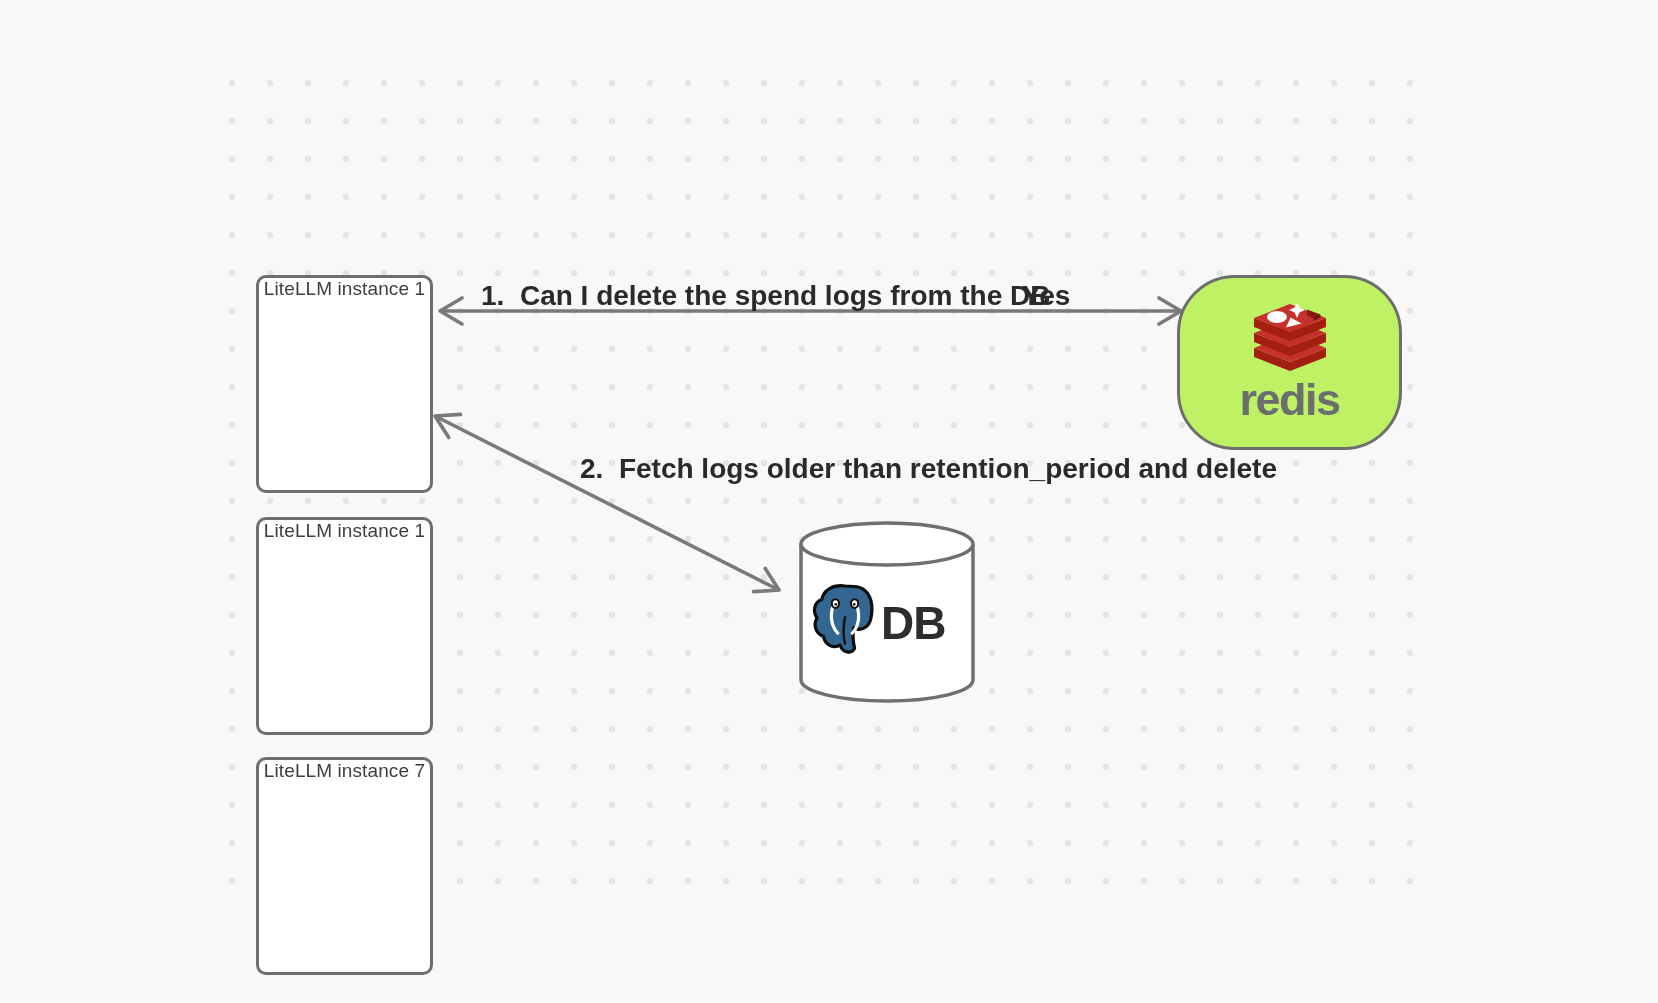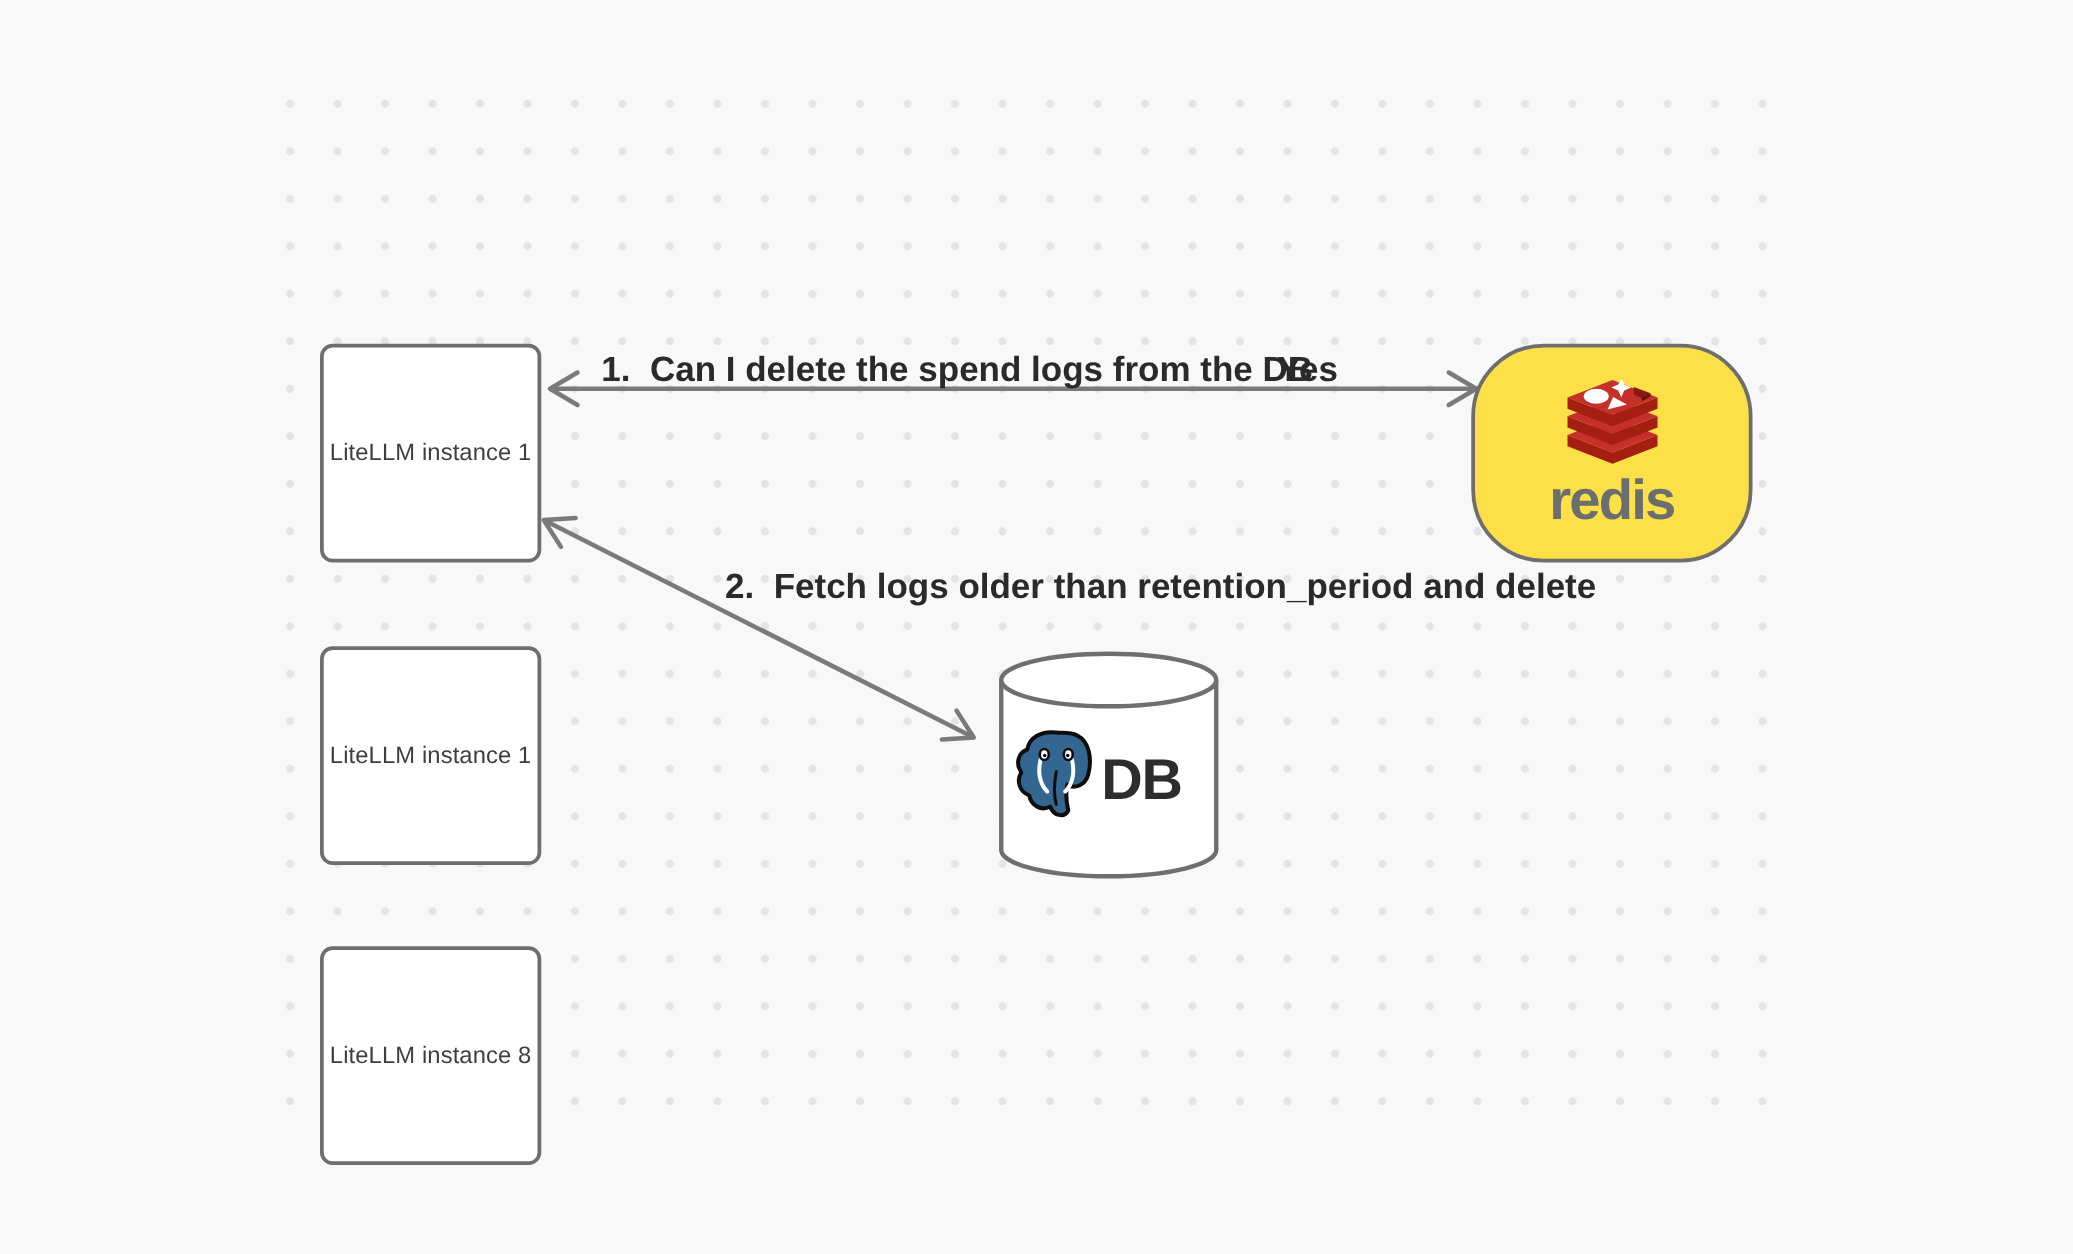--- a/index.html
+++ b/index.html
@@ -18,41 +18,41 @@
     left: 213px; top: 64px;
     width: 1216px; height: 836px;
     background-image: radial-gradient(circle, #e4e4e4 0 3.3px, rgba(228,228,228,0) 3.4px);
     background-size: 38px 38px;
   }
 
   
   .inst-box {
     position: absolute;
     left: 256px;
-    width: 177px; height: 175px;
+    width: 177px; height: 218px;
     background: #ffffff;
     border: 3.5px solid #6e6e6e;
     border-radius: 10px;
-    display: flex; align-items: center; justify-content: center;
+    display: flex; align-items: flex-start; justify-content: center;
   }
   .inst-box .inst-label {
     font-size: 19px;
     color: #3e3e3e;
     letter-spacing: 0.1px;
   }
   #inst1 { top: 275px; }
   #inst2 { top: 517px; }
   #inst3 { top: 757px; }
 
   
   .redis-node {
     position: absolute;
     left: 1177px; top: 275px;
     width: 225px; height: 175px;
-    background: #fde047;
+    background: #bef264;
     border: 3.5px solid #6e6e6e;
     border-radius: 58px;
     display: flex; flex-direction: column; align-items: center; justify-content: center;
   }
   .redis-wordmark {
     font-size: 45px;
     font-weight: 700;
     color: #6b6e6f;
     letter-spacing: -1.5px;
     line-height: 1;
@@ -110,21 +110,21 @@
     </g>
   </svg>
 
   <div class="inst-box" id="inst1">
     <span class="inst-label">LiteLLM instance 1</span>
   </div>
   <div class="inst-box" id="inst2">
     <span class="inst-label">LiteLLM instance 1</span>
   </div>
   <div class="inst-box" id="inst3">
-    <span class="inst-label">LiteLLM instance 8</span>
+    <span class="inst-label">LiteLLM instance 7</span>
   </div>
 
   <div class="redis-node">
     <svg width="82" height="72" viewBox="0 0 82 72" xmlns="http://www.w3.org/2000/svg">
 
       <g transform="translate(1,30)">
         <path d="M4,14 L40,28 L76,14 L76,23 L40,37 L4,23 Z" fill="#a41e11"></path>
         <path d="M40,0 L76,14 L40,28 L4,14 Z" fill="#c6302b"></path>
       </g>
 

